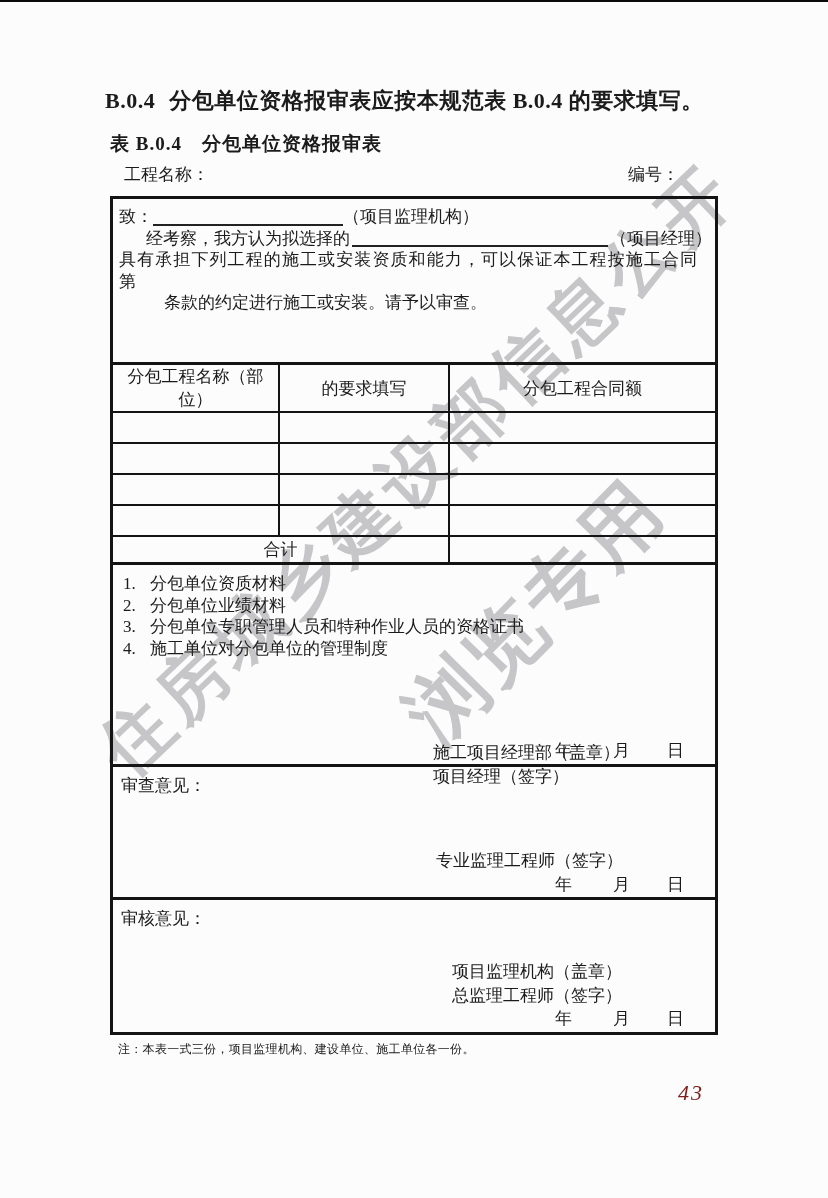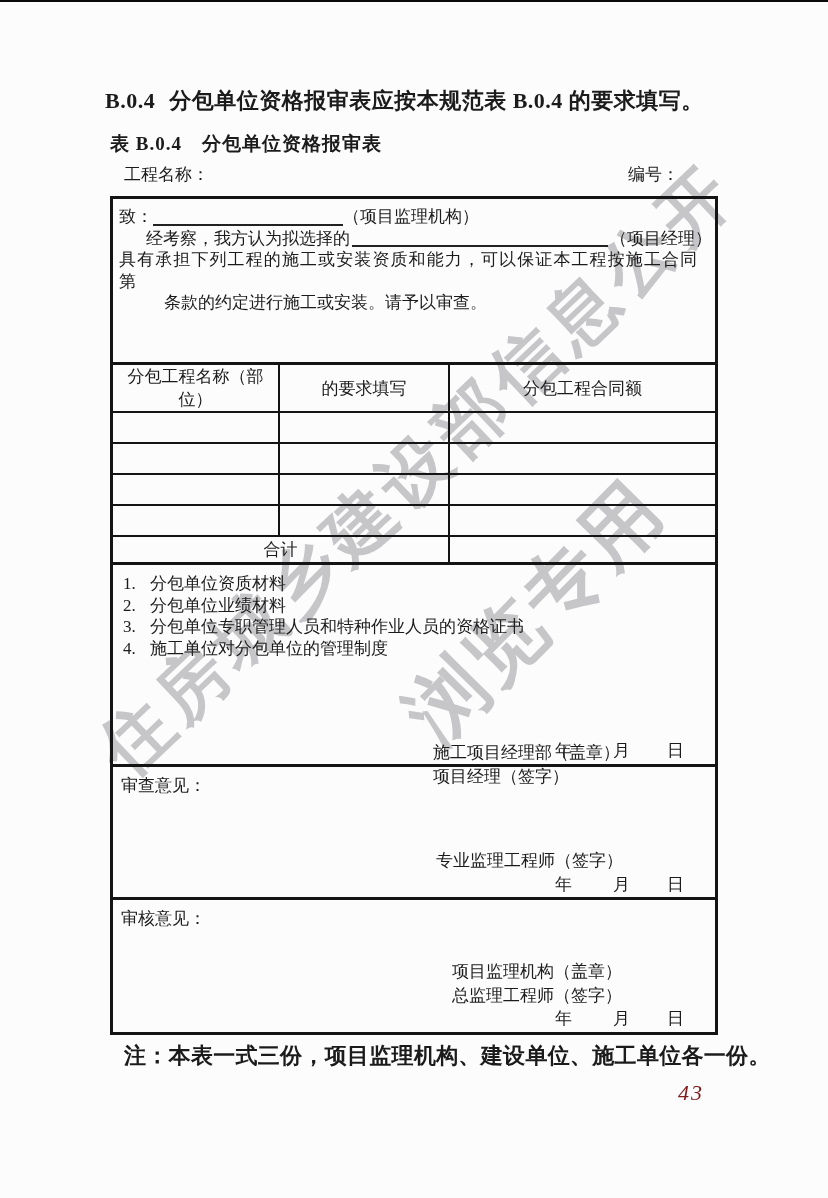--- a/index.html
+++ b/index.html
@@ -79,21 +79,21 @@
   .sig{position:absolute;line-height:24px;font-size:17px;white-space:nowrap;}
   .sig.attach-sig{left:320px;top:128px;margin-top:48px;}
   .sig.review-sig{left:323px;top:82px;}
   .sig.audit-sig{left:339px;top:60px;}
   .dateline{position:absolute;left:0;width:100%;height:20px;font-size:17px;}
   .dateline .y{position:absolute;left:442px;}
   .dateline .m{position:absolute;left:500px;}
   .dateline .d{position:absolute;left:554px;}
   .dl-attach{top:174px;} .dl-review{top:106px;} .dl-audit{top:107px;}
 
-  .footnote{position:absolute;left:124px;top:1041px;font-size:22px;letter-spacing:0.3px;font-weight:bold;}
+  .footnote{position:absolute;left:118px;top:1041px;font-size:12px;letter-spacing:0.3px;}
   .pageno{position:absolute;left:678px;top:1080px;font-size:22px;font-style:italic;
           color:#7f1d1d;letter-spacing:2px;}
 </style>
 </head>
 <body>
 
 <div class="scan-edge"></div>
 
 <div class="wm wm1">住房城乡建设部信息公开</div>
 <div class="wm wm2">浏览专用</div>

